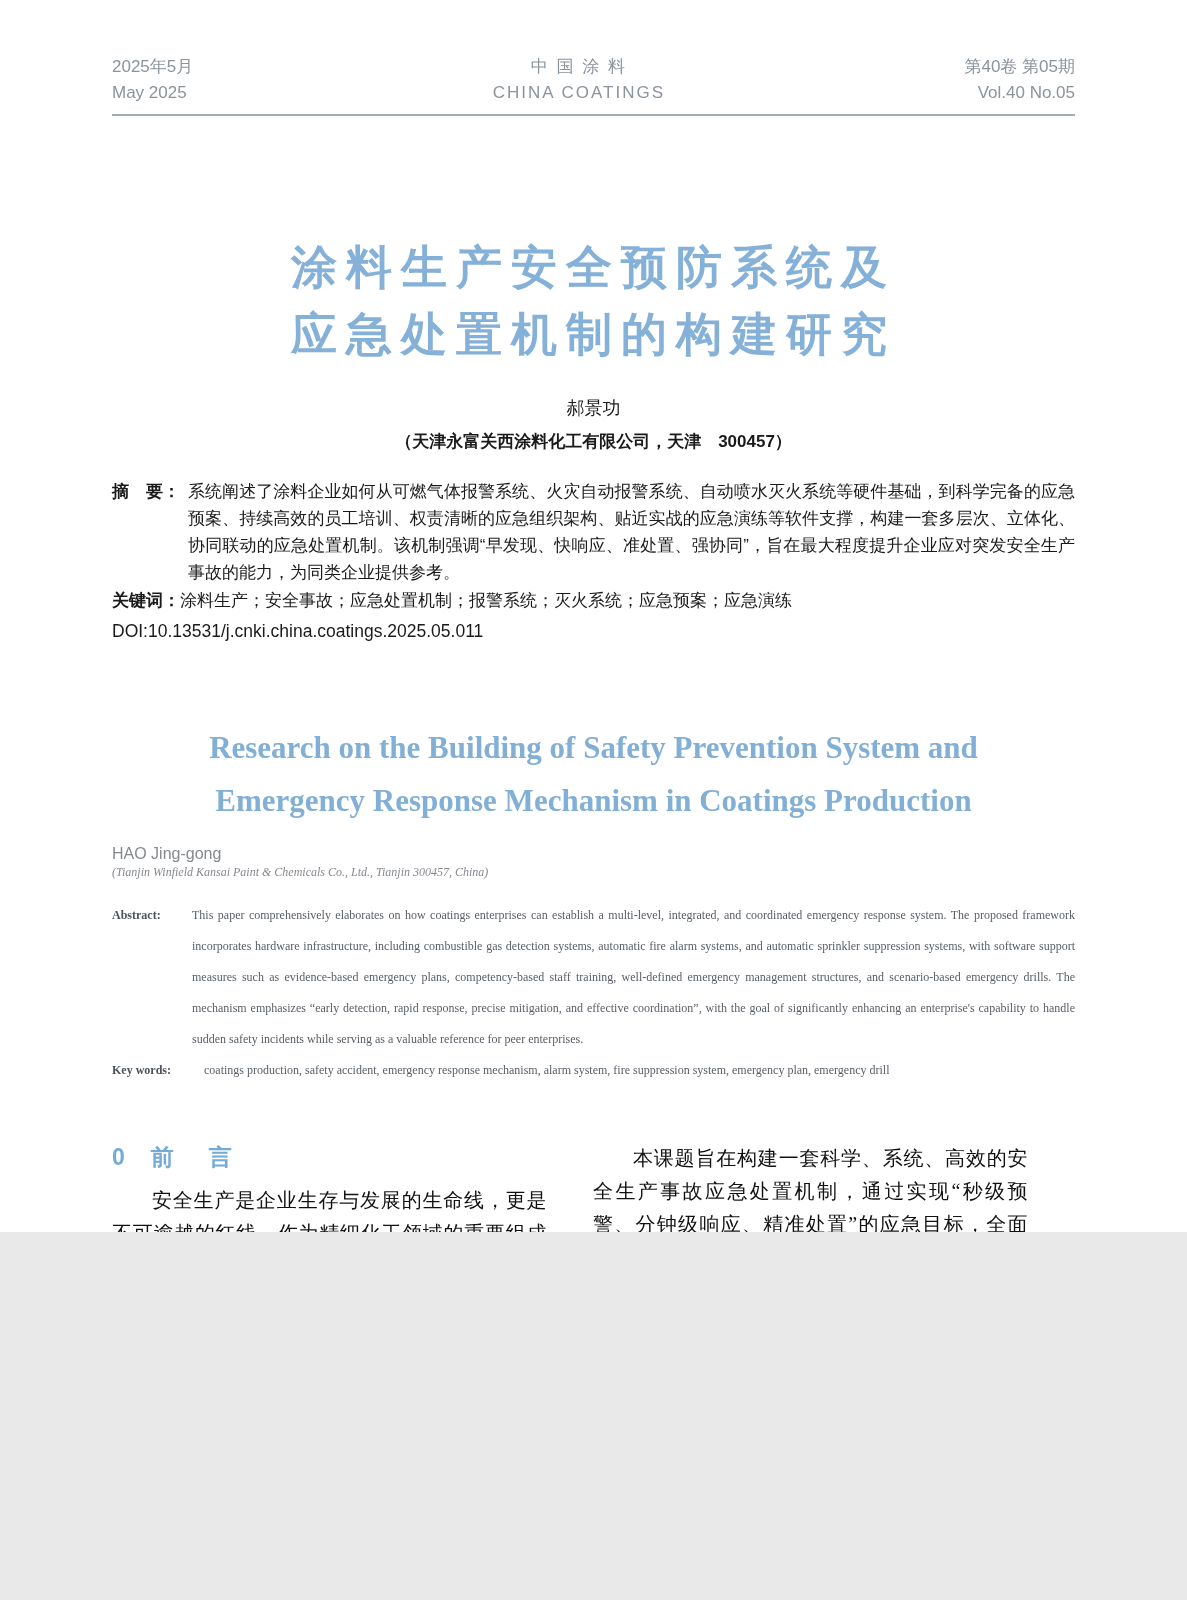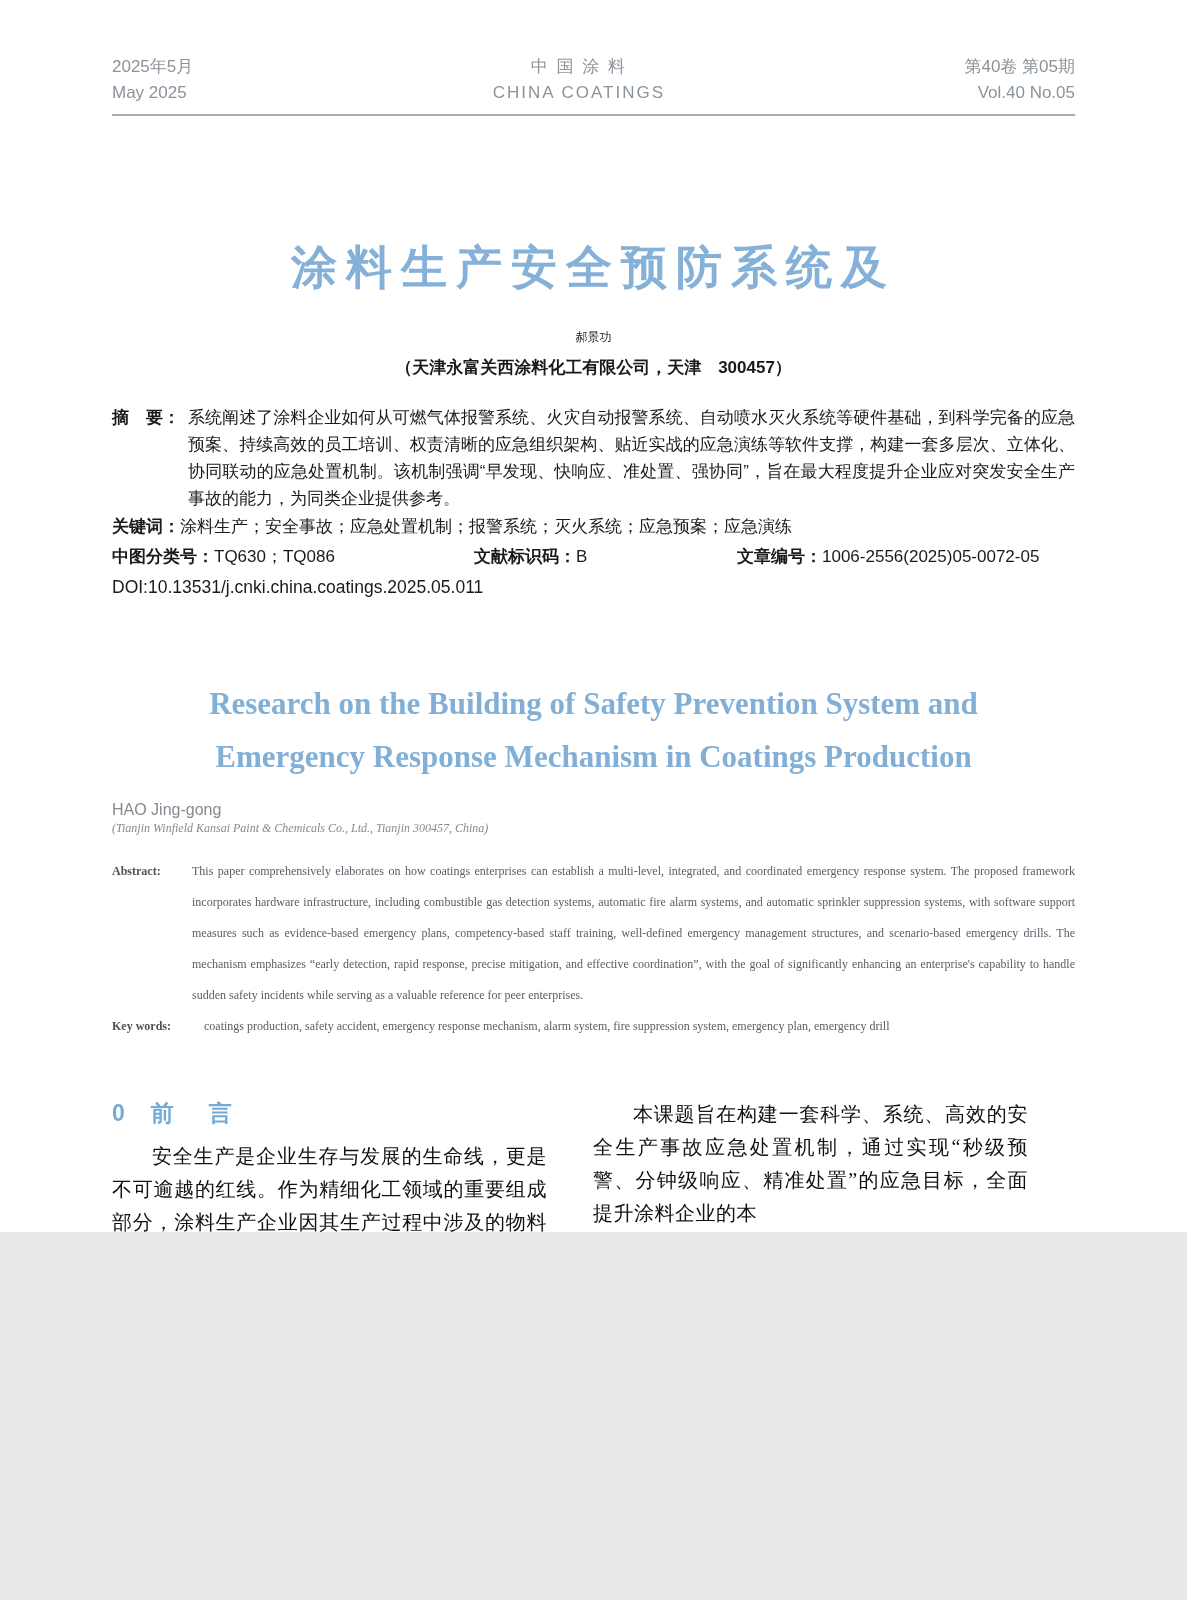--- a/index.html
+++ b/index.html
@@ -19,21 +19,21 @@
   .jheader .col { white-space:nowrap; }
   .jheader .c-left { text-align:left; }
   .jheader .c-center { text-align:center; letter-spacing:2px; }
   .jheader .c-right { text-align:right; }
   
   .title-cn {
     margin-top:118px; text-align:center;
     color:#85b1d8; font-weight:bold; font-size:46px; line-height:67px;
     letter-spacing:9px;
   }
-  .author-cn { margin-top:28px; text-align:center; font-size:12px; }
+  .author-cn { margin-top:28px; text-align:center; font-size:18px; }
   .affil-cn  { margin-top:10px; text-align:center; font-size:17px; font-weight:bold; }
   
   .hang { position:relative; text-align:justify; font-size:17px; line-height:27px; }
   .hang .hlabel { position:absolute; left:0; top:0; font-weight:bold; white-space:nowrap; }
   .abs-cn { margin-top:25px; padding-left:76px; }
   .kw-cn  { margin-top:1px;  padding-left:68px; }
   .meta-row {
     margin-top:3px; display:flex; font-size:17px; line-height:27px;
   }
   .meta-row .m1 { width:362px; }
@@ -100,46 +100,36 @@
       <div>CHINA COATINGS</div>
     </div>
     <div class="col c-right">
       <div>第40卷 第05期</div>
       <div>Vol.40  No.05</div>
     </div>
   </div>
 
   <h1 class="title-cn">
     <div>涂料生产安全预防系统及</div>
+    <div>应急处置机制的构建研究</div>
   </h1>
 
   <div class="author-cn">郝景功</div>
   <div class="affil-cn">（天津永富关西涂料化工有限公司，天津　300457）</div>
 
   <div class="hang abs-cn">
     <span class="hlabel">摘　要：</span>
     <span>系统阐述了涂料企业如何从可燃气体报警系统、火灾自动报警系统、自动喷水灭火系统等硬件基础，到科学完备的应急预案、持续高效的员工培训、权责清晰的应急组织架构、贴近实战的应急演练等软件支撑，构建一套多层次、立体化、协同联动的应急处置机制。该机制强调“早发现、快响应、准处置、强协同”，旨在最大程度提升企业应对突发安全生产事故的能力，为同类企业提供参考。</span>
   </div>
 
   <div class="hang kw-cn">
     <span class="hlabel">关键词：</span>
     <span>涂料生产；安全事故；应急处置机制；报警系统；灭火系统；应急预案；应急演练</span>
   </div>
 
-  <div class="meta-row">
-    <div class="m1">
-      <b>中图分类号：</b><span>TQ630；TQ086</span>
-    </div>
-    <div class="m2">
-      <b>文献标识码：</b><span>B</span>
-    </div>
-    <div class="m3">
-      <b>文章编号：</b><span>1006-2556(2025)05-0072-05</span>
-    </div>
-  </div>
 
   <div class="doi">DOI:10.13531/j.cnki.china.coatings.2025.05.011</div>
 
   <h2 class="title-en">
     <div>Research on the Building of Safety Prevention System and</div>
     <div>Emergency Response Mechanism in Coatings Production</div>
   </h2>
 
   <div class="author-en">HAO Jing-gong</div>
   <div class="affil-en">(Tianjin Winfield Kansai Paint &amp; Chemicals Co., Ltd., Tianjin 300457, China)</div>

